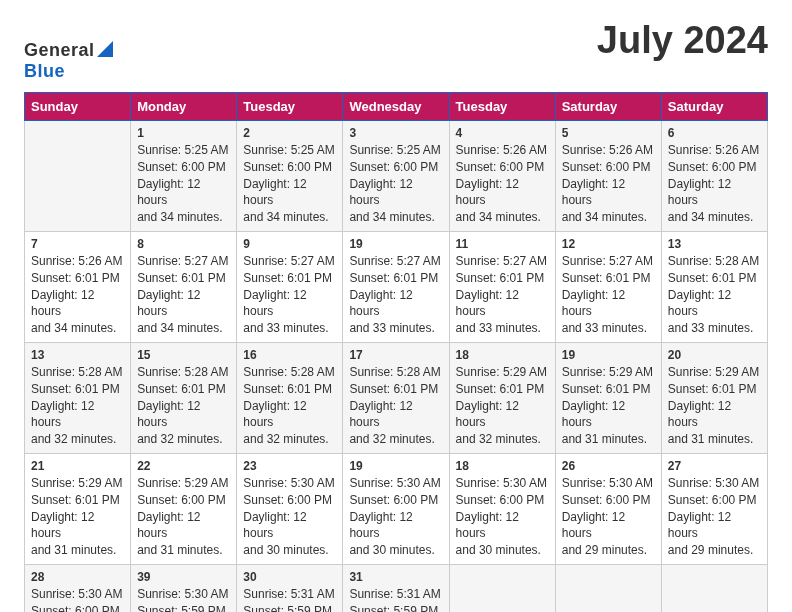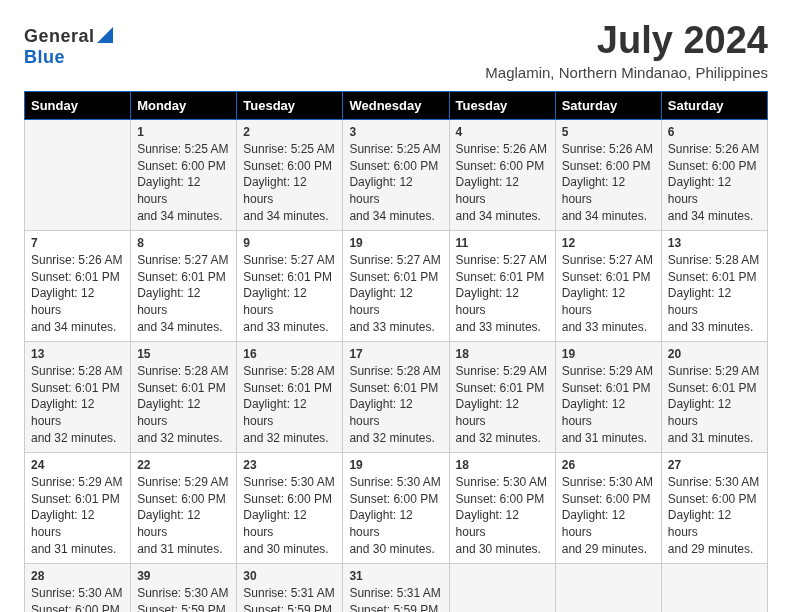--- a/index.html
+++ b/index.html
@@ -13,59 +13,59 @@
     .header-section {
       display: flex;
       justify-content: space-between;
       align-items: flex-start;
       margin-bottom: 10px;
     }
     .logo {
       display: flex;
       flex-direction: column;
       align-items: flex-start;
-      margin-top: 6px;
+      margin-top: 20px;
     }
     .logo-general {
       font-size: 18px;
       font-weight: bold;
       color: #333;
       letter-spacing: 0.5px;
     }
     .logo-blue {
       font-size: 18px;
       font-weight: bold;
       color: #1565C0;
       letter-spacing: 0.5px;
     }
     .logo-line {
       display: flex;
       align-items: center;
     }
     .title-section {
-      text-align: right;
+      text-align: center;
     }
     .month-year {
       font-size: 38px;
       font-weight: bold;
       color: #333;
       line-height: 1.1;
     }
     .location {
       font-size: 15px;
       color: #444;
       margin-top: 2px;
     }
     table {
       width: 100%;
       border-collapse: collapse;
       table-layout: fixed;
     }
     thead tr th {
-      background-color: #000000;
+      background-color: #be185d;
       color: #fff;
       text-align: left;
       padding: 6px 6px;
       font-size: 13px;
       font-weight: bold;
       border: 1px solid #1565C0;
     }
     tbody tr td {
       vertical-align: top;
       padding: 5px 6px;
@@ -104,21 +104,20 @@
           <polygon points="0,16 16,0 16,16" fill="#1565C0"></polygon>
         </svg>
       </span>
     </div>
     <div>
       <span class="logo-blue">Blue</span>
     </div>
   </div>
   <div class="title-section">
     <div class="month-year">July 2024</div>
-    <div class="location">Maglamin, Northern Mindanao, Philippines</div>
   </div>
 </div>
 
 <table>
   <thead>
     <tr>
     <th>Sunday</th>
         <th>Monday</th>
         <th>Tuesday</th>
         <th>Wednesday</th>
@@ -270,21 +269,21 @@
         <td>
           <span class="day-number">20</span>
           <div class="cell-text" style="white-space: pre-line;">Sunrise: 5:29 AM
 Sunset: 6:01 PM
 Daylight: 12 hours
 and 31 minutes.</div>
         </td>
       </tr>
       <tr>
         <td>
-          <span class="day-number">24</span>
+          <span class="day-number">21</span>
           <div class="cell-text" style="white-space: pre-line;">Sunrise: 5:29 AM
 Sunset: 6:01 PM
 Daylight: 12 hours
 and 31 minutes.</div>
         </td>
         <td>
           <span class="day-number">22</span>
           <div class="cell-text" style="white-space: pre-line;">Sunrise: 5:29 AM
 Sunset: 6:00 PM
 Daylight: 12 hours

